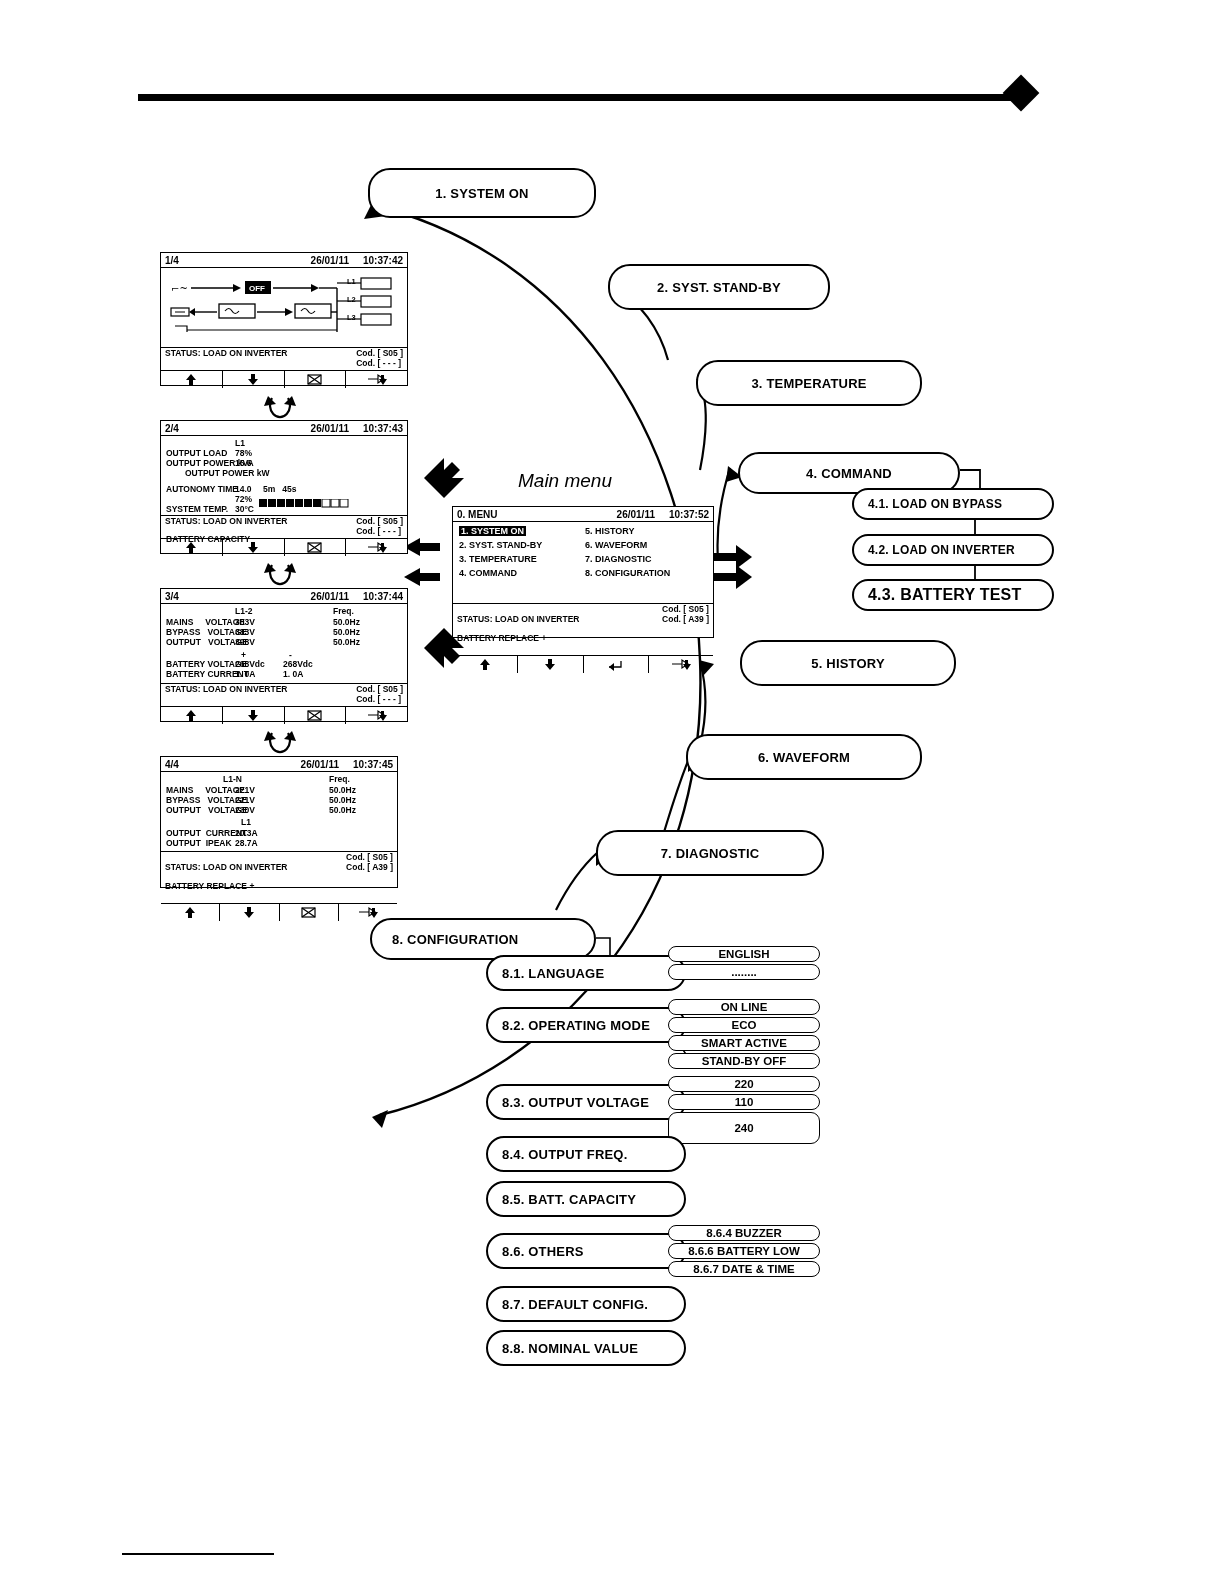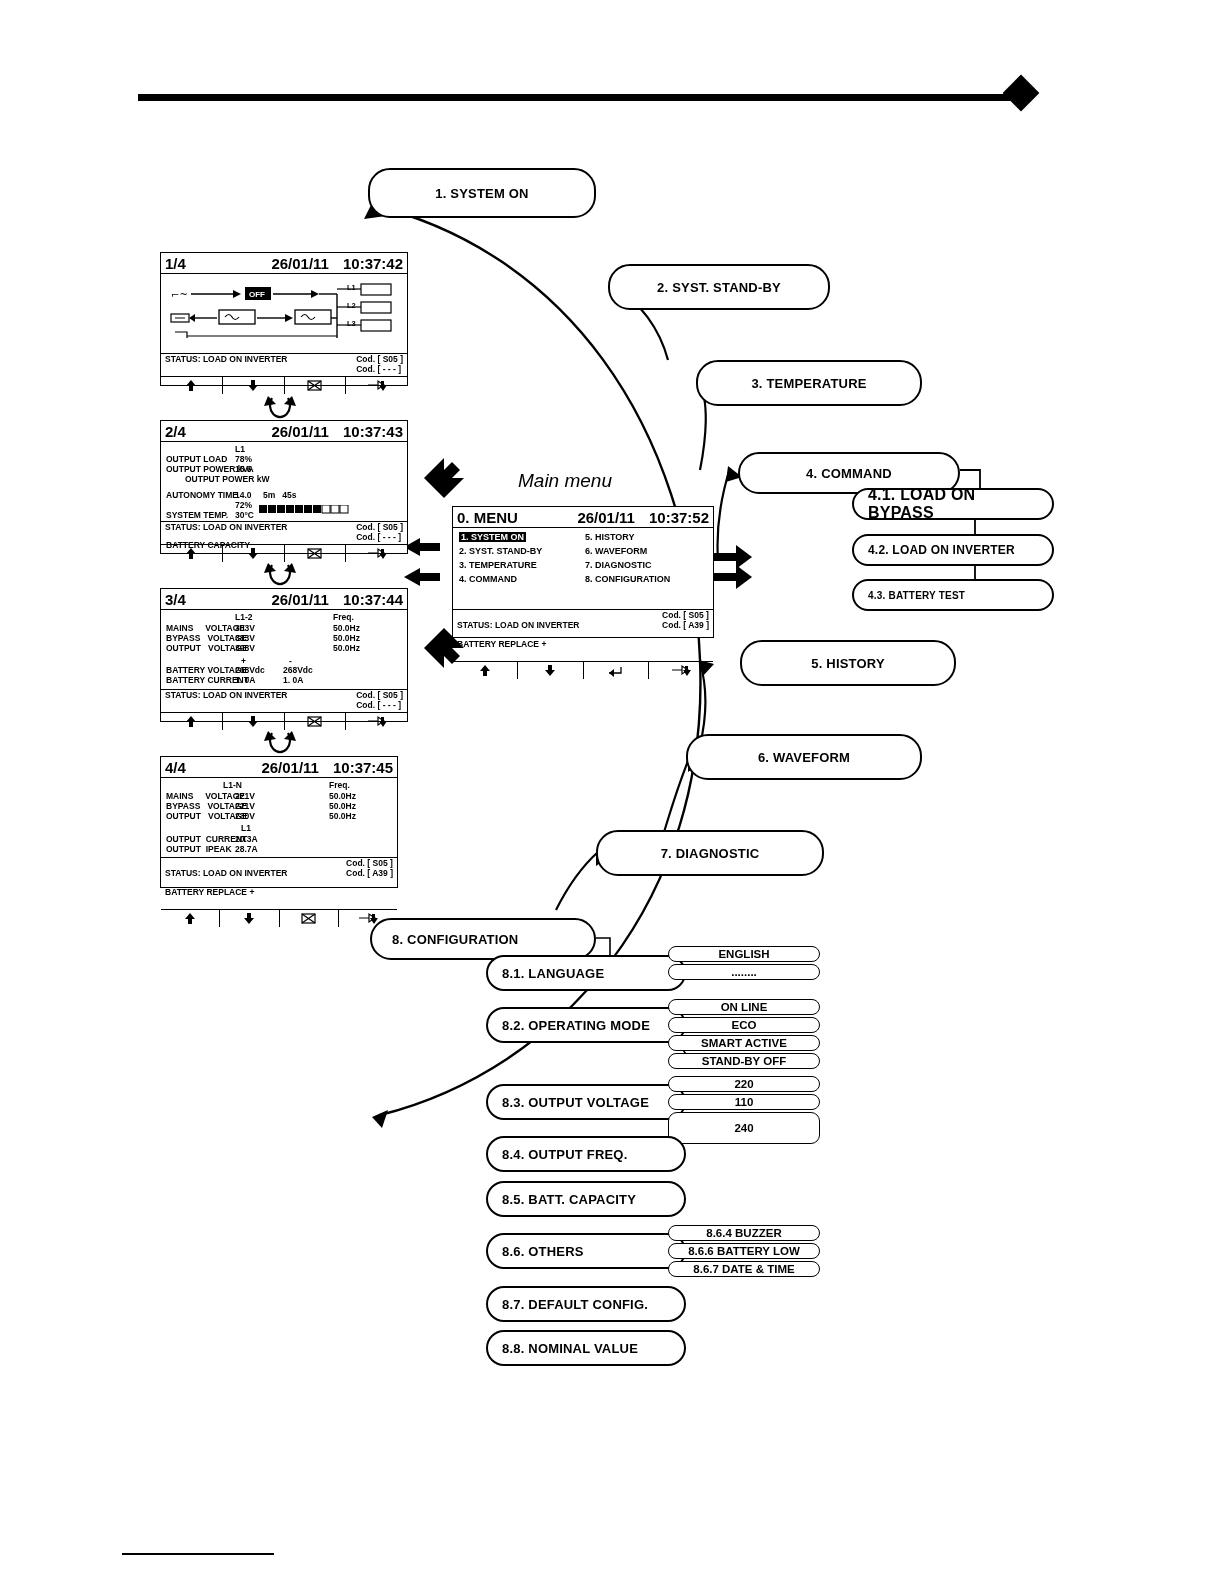--- a/index.html
+++ b/index.html
@@ -17,21 +17,21 @@
   .rbox span{font-weight:bold;font-size:13px;letter-spacing:.2px;}
   .rbox.center span{justify-content:center;width:100%;text-align:center;}
 
   
   .obox{position:absolute;border:1.5px solid #000;border-radius:9px;background:#fff;
         display:flex;align-items:center;justify-content:center;box-sizing:border-box;}
   .obox span{font-weight:bold;font-size:11.5px;}
 
   
   .lcd{position:absolute;border:1.5px solid #000;background:#fff;box-sizing:border-box;}
-  .lcd .hdr{display:flex;justify-content:space-between;font-size:15px;font-weight:bold;padding:2px 4px 1px 4px;}
+  .lcd .hdr{display:flex;justify-content:space-between;font-size:10px;font-weight:bold;padding:2px 4px 1px 4px;}
   .lcd .hdr .d{margin-left:auto;margin-right:14px;}
   .lcd .sep{height:1px;background:#000;}
   .lcd .body{position:relative;}
   .lcd .status{font-size:8.5px;font-weight:bold;padding:1px 4px;display:flex;}
   .lcd .status .left{white-space:pre-line;line-height:1.15;}
   .lcd .status .right{margin-left:auto;text-align:left;line-height:1.15;}
   .lcd .btnbar{display:flex;height:17px;align-items:center;}
   .lcd .btnbar div{flex:1;display:flex;align-items:center;justify-content:center;border-right:1px solid #000;height:100%;}
   .lcd .btnbar div:last-child{border-right:none;}
 
@@ -158,27 +158,27 @@
 
   <div class="rbox center" style="left:596px;top:830px;width:228px;height:46px;padding:0 12px;">
     <span>7. DIAGNOSTIC</span>
   </div>
 
   <div class="rbox" style="left:370px;top:918px;width:226px;height:42px;padding:0 20px;">
     <span>8.  CONFIGURATION</span>
   </div>
 
   <div class="rbox" style="left:852px;top:488px;width:202px;height:32px;padding:0 14px;">
-    <span style="font-size:16px;">4.1. LOAD ON BYPASS</span>
+    <span style="font-size:12px;">4.1. LOAD ON BYPASS</span>
   </div>
   <div class="rbox" style="left:852px;top:534px;width:202px;height:32px;padding:0 14px;">
     <span style="font-size:12px;">4.2. LOAD ON INVERTER</span>
   </div>
   <div class="rbox" style="left:852px;top:579px;width:202px;height:32px;padding:0 14px;">
-    <span style="font-size:10px;">4.3. BATTERY TEST</span>
+    <span style="font-size:16px;">4.3. BATTERY TEST</span>
   </div>
 
   <div class="rbox" style="left:486px;top:955px;width:200px;height:36px;padding:0 14px;">
     <span>8.1.  LANGUAGE</span>
   </div>
   <div class="obox" style="left:668px;top:946px;width:152px;height:16px;">
     <span>ENGLISH</span>
   </div>
   <div class="obox" style="left:668px;top:964px;width:152px;height:16px;">
     <span>........</span>

